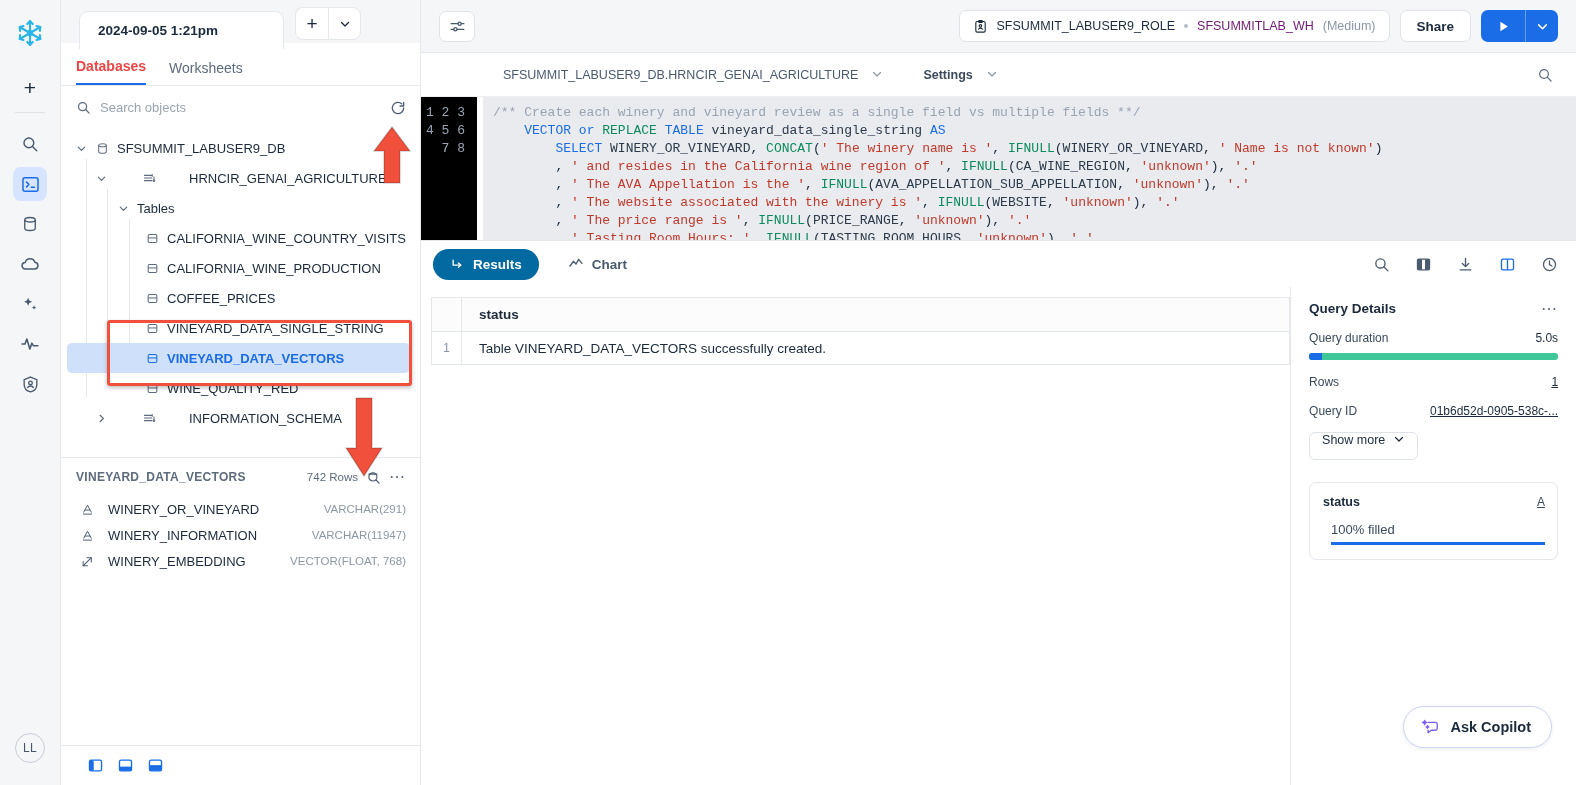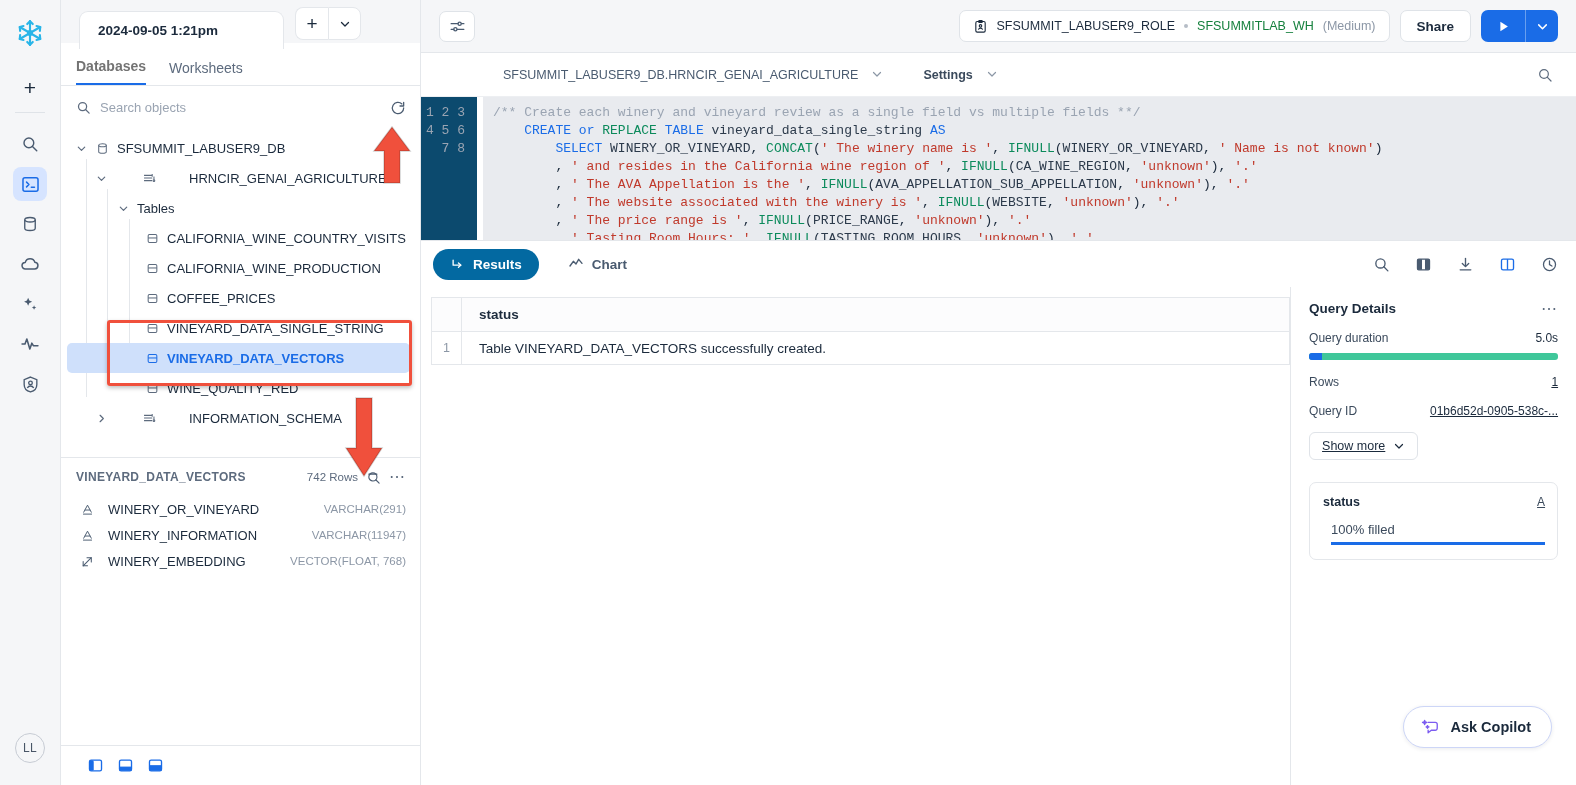--- a/index.html
+++ b/index.html
@@ -61,21 +61,21 @@
   .tab-caret { left: 267px; border-radius: 0 8px 8px 0; font-size: 11px; }
 
   .subtabs {
     height: 43px; border-bottom: 1px solid #e4e7eb;
     display: flex; align-items: flex-end; padding-left: 15px; gap: 23px;
     background:#fff;
   }
   .subtab {
     font-size: 14px; color: #5d6b7e; padding-bottom: 9px; cursor: pointer; font-weight:400;
   }
-  .subtab.active { color: #737373; font-weight: 700; border-bottom: 2.5px solid #1a6ce7; }
+  .subtab.active { color: #ef4444; font-weight: 700; border-bottom: 2.5px solid #1a6ce7; }
 
   .searchrow {
     height: 43px; display: flex; align-items: center;
     padding: 0 14px 0 15px; gap: 9px; position: relative;
   }
   .searchrow input {
     border: none; outline: none; font-size: 13px; color: #1b2a3c;
     background: transparent; flex: 1 1 auto; font-family: inherit;
   }
   .searchrow input::placeholder { color: #9aa4b2; }
@@ -135,21 +135,21 @@
     background: #fff; display: flex; align-items: center; justify-content: center;
     color: #4a5b70; cursor: pointer;
   }
   .top-spacer { flex: 1 1 auto; }
   .ctx-pill {
     height: 32px; border: 1px solid #dfe3e8; border-radius: 7px; background: #fff;
     display: flex; align-items: center; gap: 9px; padding: 8px 13px; cursor: pointer;
   }
   .ctx-pill .role { font-size: 12.5px; color: #1b2a3c; }
   .ctx-dot { width: 4px; height: 4px; border-radius: 50%; background: #b6bdc7; }
-  .ctx-pill .wh { font-size: 12.5px; color: #15803d; }
+  .ctx-pill .wh { font-size: 12.5px; color: #701a75; }
   .ctx-pill .whsize { color: #8c97a6; }
   .share-btn {
     height: 32px; border: 1px solid #dfe3e8; border-radius: 7px; background: #fff;
     display: flex; align-items: center; padding: 0 16px; font-size: 13.5px;
     color: #1b2a3c; font-weight: 700; cursor: pointer;
   }
   .run-group { display: flex; height: 32px; border-radius: 7px; overflow: hidden; }
   .run-btn { width: 44px; background: #1a6ce7; display:flex; align-items:center; justify-content:center; cursor:pointer; }
   .run-caret { width: 33px; background: #1a6ce7; display:flex; align-items:center; justify-content:center;
      border-left: 1px solid rgba(255,255,255,.35); cursor:pointer; color:#fff; font-size:11px;}
@@ -162,21 +162,21 @@
   .ctx-chev { color: #8c97a6; font-size: 10px; cursor:pointer; }
   .ctx-settings { font-size: 12.5px; color: #3b4a5c; font-weight: 700; margin-left: 27px; cursor: pointer; }
   .ctxbar .sp { flex: 1 1 auto; }
   .ctx-search { color: #5d6b7e; margin-right: 23px; cursor:pointer; display:flex; }
 
   
   .editor { height: 143px; display: flex; overflow: hidden; background: #fff; position:relative; }
   .gutter {
     width: 56px; flex: 0 0 56px; padding-top: 7px; text-align: right;
     padding-right: 12px; color: #9aa4b2; font-size: 13px;
-    font-family: "Liberation Mono", monospace; line-height: 18px; background:#0c4a6e;
+    font-family: "Liberation Mono", monospace; line-height: 18px; background:#000000;
   }
   .code {
     flex: 1 1 auto; background: #e9ebef; padding-top: 7px; padding-left: 10px;
     font-family: "Liberation Mono", monospace; font-size: 13px; line-height: 18px;
     white-space: pre; overflow: hidden; color: #1b2a3c; margin-left:6px;
   }
   .k-com { color: #9aa4b2; }
   .k-kw  { color: #1a6ce7; }
   .k-kw2 { color: #0b8a5b; }
   .k-fn  { color: #0b8a5b; }
@@ -218,22 +218,22 @@
   .qd-head { display: flex; align-items: center; }
   .qd-title { font-size: 13.5px; font-weight: 700; color: #1b2a3c; flex: 1 1 auto; }
   .qd-row { display: flex; align-items: center; margin-top: 15px; font-size: 12px; color: #3b4a5c; }
   .qd-row .lbl { flex: 1 1 auto; }
   .qd-row .val { color: #1b2a3c; }
   .qd-row .val.link { text-decoration: underline; cursor: pointer; }
   .qd-bar { height: 7px; border-radius: 3px; background: #3fc79a; margin-top: 8px; position: relative; overflow:hidden;}
   .qd-bar i { position: absolute; left: 0; top: 0; bottom: 0; width: 13px; background: #1a6ce7; }
   .showmore {
     margin-top: 14px; align-self: flex-start; height: 28px; border: 1px solid #dfe3e8;
-    border-radius: 6px; background: #fff; display: flex; align-items: center; gap: 8px;
-    padding: 0 12px; font-size: 12.5px; color: #1b2a3c; cursor: pointer; text-decoration: underline;
+    border-radius: 6px; background: #fff; display: flex; gap: 8px;
+    padding: 0 12px; font-size: 12.5px; color: #1b2a3c; cursor: pointer;
   }
   .statcard {
     margin-top: 22px; border: 1px solid #e4e7eb; border-radius: 7px;
     padding: 12px 12px 14px 13px;
   }
   .statcard-head { display: flex; align-items: center; }
   .statcard-name { font-size: 12.5px; font-weight: 700; color: #1b2a3c; flex: 1 1 auto; }
   .statcard-type { font-size: 12px; color: #3b4a5c; text-decoration: underline; }
   .statcard-val { font-size: 13px; color: #3b4a5c; margin: 13px 0 5px 8px; }
   .statcard-bar { height: 2.5px; background: #1a6ce7; margin-left: 8px; }
@@ -603,21 +603,21 @@
     <div class="editor">
       <div class="gutter">1
 2
 3
 4
 5
 6
 7
 8</div>
       <div class="code"><span class="k-com">/** Create each winery and vineyard review as a single field vs multiple fields **/</span>
-    <span class="k-kw">CREATE</span> <span class="k-kw">or</span> <span class="k-kw2">REPLACE</span> <span class="k-kw">TABLE</span> <span class="k-id">vineyard_data_single_string</span> <span class="k-kw">AS</span>
+    <span class="k-kw">VECTOR</span> <span class="k-kw">or</span> <span class="k-kw2">REPLACE</span> <span class="k-kw">TABLE</span> <span class="k-id">vineyard_data_single_string</span> <span class="k-kw">AS</span>
         <span class="k-kw">SELECT</span> <span class="k-id">WINERY_OR_VINEYARD</span>, <span class="k-fn">CONCAT</span>(<span class="k-str">' The winery name is '</span>, <span class="k-fn">IFNULL</span>(<span class="k-id">WINERY_OR_VINEYARD</span>, <span class="k-str">' Name is not known'</span>)
         , <span class="k-str">' and resides in the California wine region of '</span>, <span class="k-fn">IFNULL</span>(<span class="k-id">CA_WINE_REGION</span>, <span class="k-str">'unknown'</span>), <span class="k-str">'.'</span>
         , <span class="k-str">' The AVA Appellation is the '</span>, <span class="k-fn">IFNULL</span>(<span class="k-id">AVA_APPELLATION_SUB_APPELLATION</span>, <span class="k-str">'unknown'</span>), <span class="k-str">'.'</span>
         , <span class="k-str">' The website associated with the winery is '</span>, <span class="k-fn">IFNULL</span>(<span class="k-id">WEBSITE</span>, <span class="k-str">'unknown'</span>), <span class="k-str">'.'</span>
         , <span class="k-str">' The price range is '</span>, <span class="k-fn">IFNULL</span>(<span class="k-id">PRICE_RANGE</span>, <span class="k-str">'unknown'</span>), <span class="k-str">'.'</span>
         , <span class="k-str">' Tasting Room Hours: '</span>, <span class="k-fn">IFNULL</span>(<span class="k-id">TASTING_ROOM_HOURS</span>, <span class="k-str">'unknown'</span>), <span class="k-str">'.'</span></div>
     </div>
 
     <div class="res-bar">
       <div class="res-tab active">

